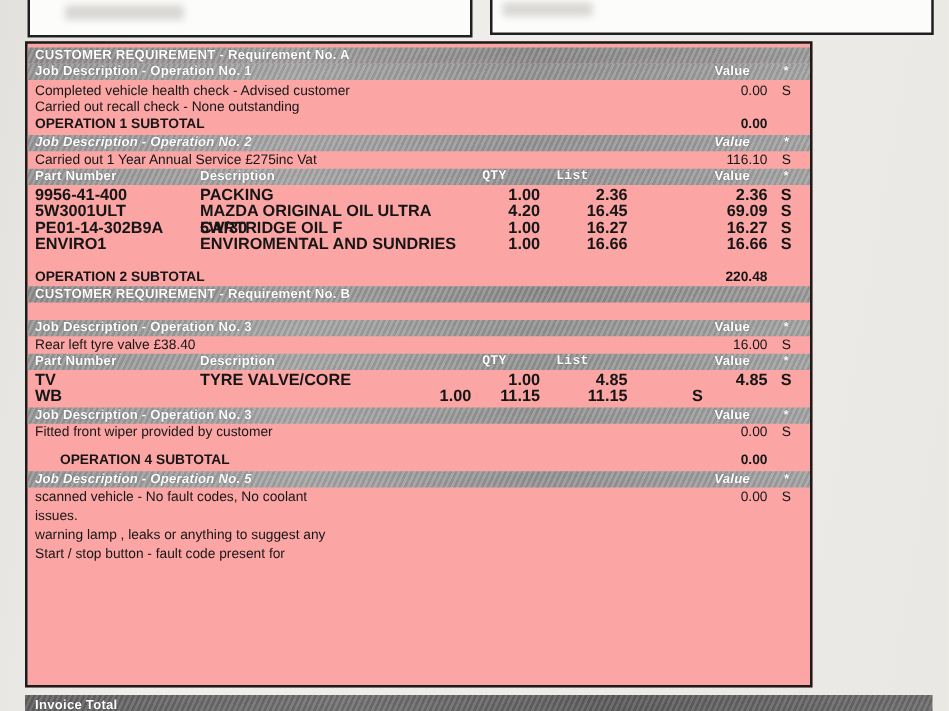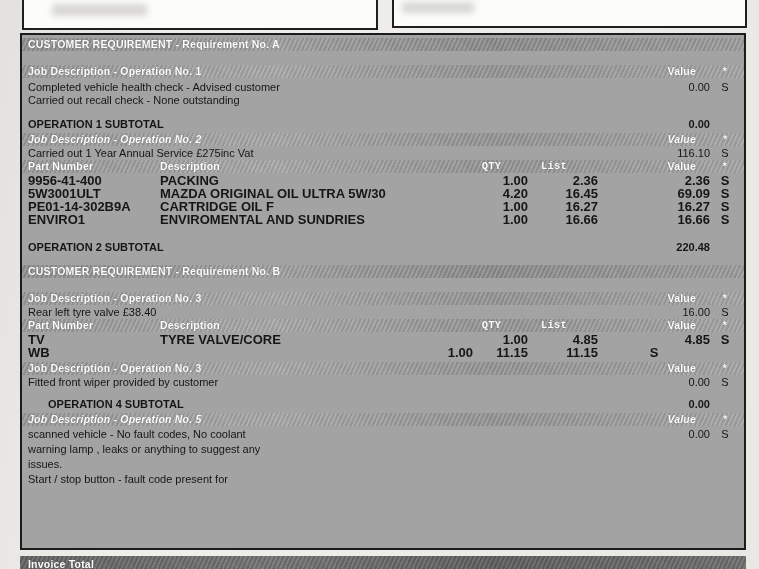--- a/index.html
+++ b/index.html
@@ -14,22 +14,22 @@
   
   .top-box { position:absolute; top:-10px; background:#fcfcfb; border:2px solid #1f1f1f; }
   .top-box.left  { left:22px;  width:356px; height:40px; }
   .top-box.right { left:392px; width:355px; height:38px; }
   .redact { position:absolute; background:#d8d7d4; filter:blur(3px); border-radius:2px; }
   .redact.r1 { left:28px; top:12px; width:95px; height:12px; }
   .redact.r2 { left:8px;  top:10px; width:72px; height:11px; }
 
   
   .frame {
-    position:absolute; left:20px; top:33px; width:726px; height:517px;
-    border:2px solid #1c1c1c; background:#a3a3a3; overflow:hidden;
+    position:absolute; left:20px; top:33px; width:630px; height:517px;
+    border:2px solid #1c1c1c; background:#fca5a5; overflow:hidden;
   }
 
   
   .bar {
     height:13px; line-height:13px; color:#ffffff; font-size:10.5px; font-weight:bold;
     letter-spacing:.2px; text-shadow:0 0 1px rgba(0,0,0,.45);
     padding:0 4px 0 6px;
     background:
       repeating-linear-gradient(115deg, rgba(255,255,255,.10) 0 2px, rgba(0,0,0,.07) 2px 4px),
       linear-gradient(90deg,#989898,#a7a7a7 35%,#949494 65%,#a4a4a4);
@@ -57,22 +57,22 @@
     display:grid; grid-template-columns:132px 1fr 55px 70px 112px 30px;
     padding:0 4px 0 6px; height:13px; line-height:13px; font-size:13px; font-weight:bold;
   }
   .prow .pqty, .prow .plist { text-align:right; }
   .prow .pval { text-align:right; }
   .prow .pflag { text-align:center; }
   .subtotal { font-weight:bold; }
   .subtotal .sval { text-align:right; }
 
   
-  .m3  { margin-top:3px; }  .m14 { margin-top:14px; }
-  .m11 { margin-top:11px; } .m2  { margin-top:2px;font-style:italic; }
+  .m3  { margin-top:3px; }  .m14 { }
+  .m11 { } .m2  { margin-top:2px;font-style:italic; }
   .m1  { margin-top:1px; }  .m15 { margin-top:15px; }
   .m9  { margin-top:9px;padding-left:26px; }  .mL  { margin-top:2px; }
 
   
   .invoice-total-bar {
     position:absolute; left:20px; top:556px; width:726px; height:16px;
     line-height:14px; color:#fff; font-size:10.5px; font-weight:bold;
     padding:1px 4px 0 8px; letter-spacing:.2px; text-shadow:0 0 1px rgba(0,0,0,.5);
     background:
       repeating-linear-gradient(115deg, rgba(255,255,255,.08) 0 2px, rgba(0,0,0,.10) 2px 4px),
@@ -236,26 +236,26 @@
       <span class="bar-title">Job Description - Operation No. 5</span>
       <span class="bar-value">Value</span>
       <span class="bar-star">*</span>
     </div>
     <div class="line mL">
       <span class="desc">scanned vehicle - No fault codes, No coolant</span>
       <span class="val">0.00</span>
       <span class="flag">S</span>
     </div>
     <div class="line mL">
+      <span class="desc">issues.</span>
+      <span class="val"></span>
+        <span class="flag"></span>
+    </div>
+    <div class="line mL">
       <span class="desc">warning lamp , leaks or anything to suggest any</span>
-      <span class="val"></span>
-        <span class="flag"></span>
-    </div>
-    <div class="line mL">
-      <span class="desc">issues.</span>
       <span class="val"></span>
         <span class="flag"></span>
     </div>
     <div class="line mL">
       <span class="desc">Start / stop button - fault code present for</span>
       <span class="val"></span>
         <span class="flag"></span>
     </div>
 
   </div>

